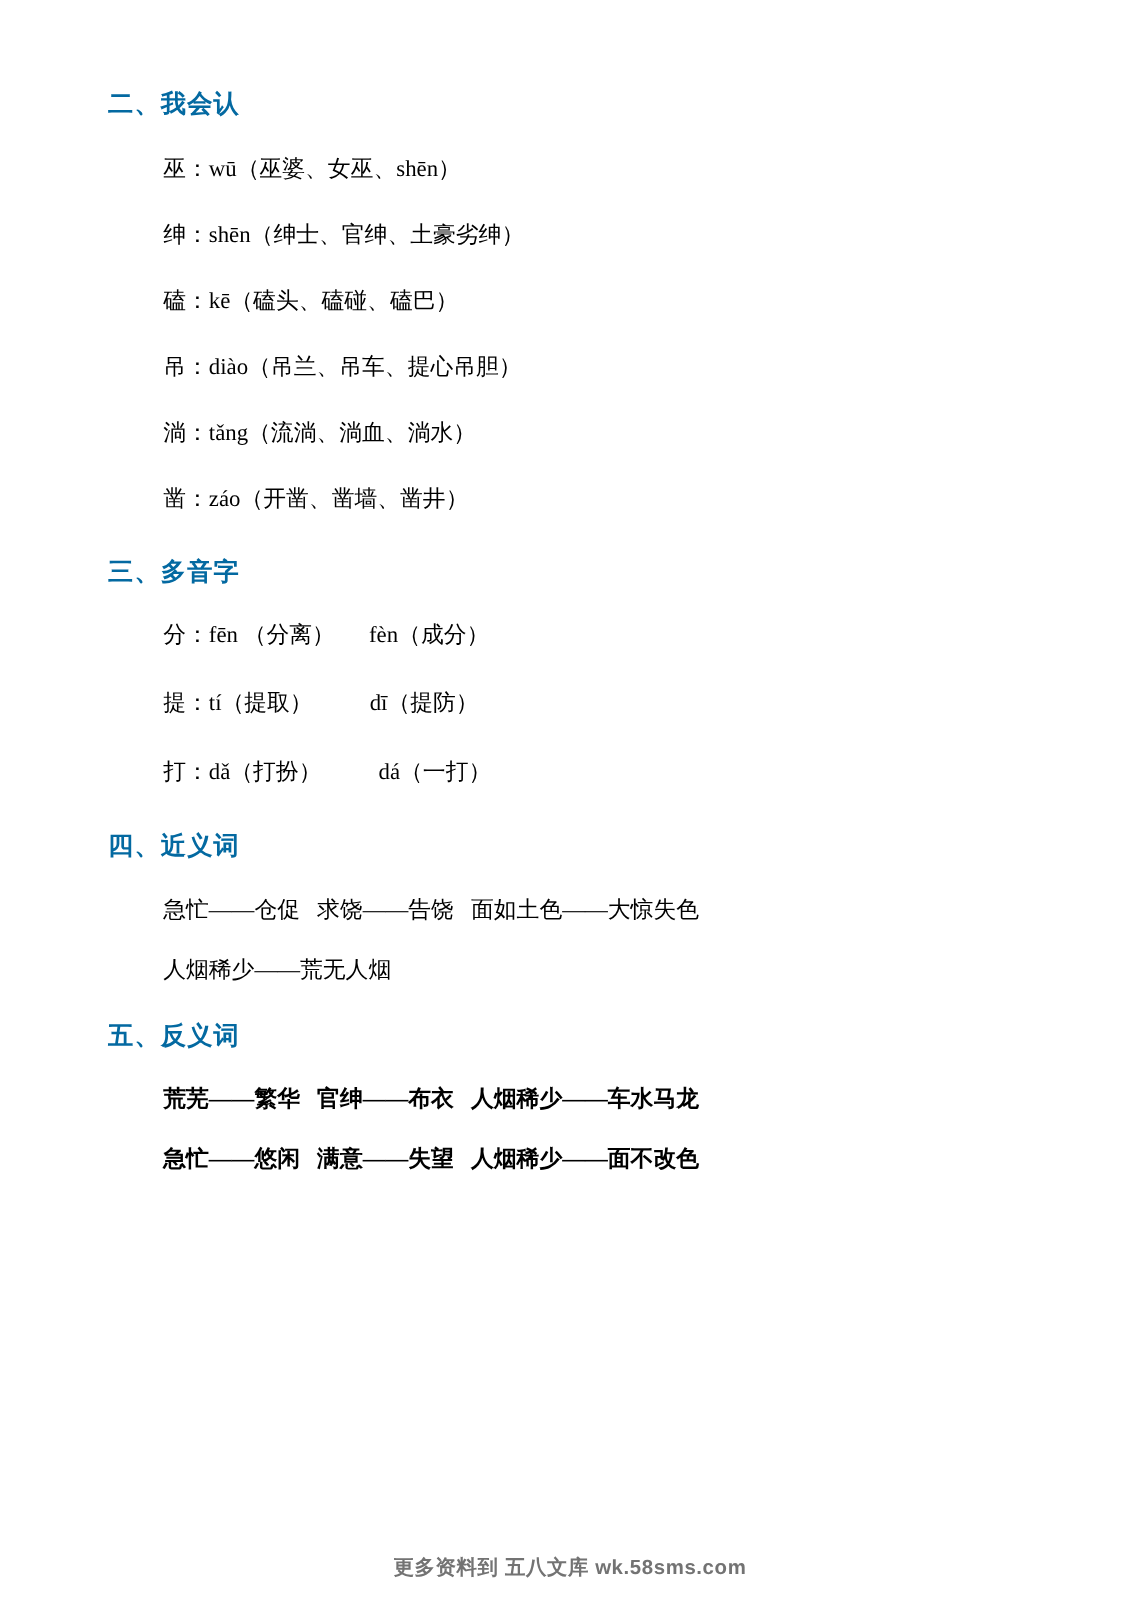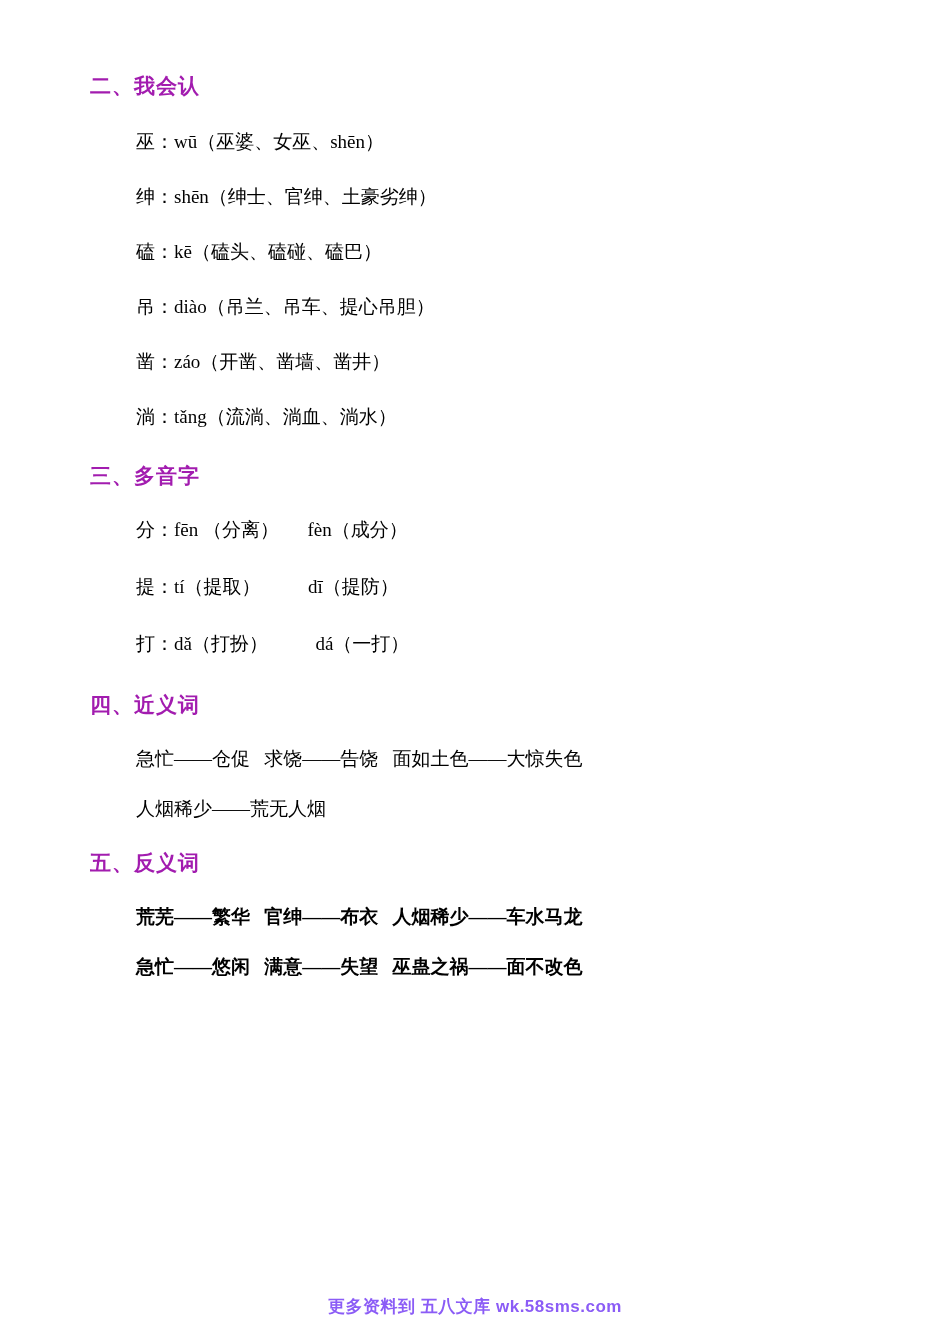--- a/index.html
+++ b/index.html
@@ -19,21 +19,21 @@
     width: 950px;
     height: 1344px;
     box-sizing: border-box;
     padding: 72px 78px 0 88px;
     position: relative;
   }
   .section {
     margin: 0;
   }
   .section-title {
-    color: #a21caf;
+    color: #0369a1;
     font-weight: bold;
     font-size: 21px;
     letter-spacing: 1px;
     margin: 0 0 6px 0;
     padding-left: 2px;
     font-family: "Liberation Sans", "DejaVu Sans", sans-serif;
   }
   .section-body {
     padding-left: 48px;
   }
@@ -63,39 +63,39 @@
   .sec5 .line { margin-bottom: 31px; }
 
   .footer {
     position: absolute;
     left: 0;
     right: 0;
     bottom: 26px;
     text-align: center;
     font-size: 17px;
     font-weight: bold;
-    color: #8b5cf6;
+    color: #737373;
     font-family: "Liberation Sans", "DejaVu Sans", sans-serif;
     letter-spacing: 0.5px;
   }
 </style>
 </head>
 <body>
 
 <div class="page">
 
   <div class="section sec2">
     <div class="section-title">二、我会认</div>
     <div class="section-body">
       <p class="line">巫：wū（巫婆、女巫、shēn）</p>
       <p class="line">绅：shēn（绅士、官绅、土豪劣绅）</p>
       <p class="line">磕：kē（磕头、磕碰、磕巴）</p>
       <p class="line">吊：diào（吊兰、吊车、提心吊胆）</p>
+      <p class="line">淌：tǎng（流淌、淌血、淌水）</p>
       <p class="line">凿：záo（开凿、凿墙、凿井）</p>
-      <p class="line">淌：tǎng（流淌、淌血、淌水）</p>
     </div>
   </div>
 
   <div class="section sec3">
     <div class="section-title">三、多音字</div>
     <div class="section-body">
       <p class="line">分：fēn （分离）      fèn（成分）</p>
       <p class="line">提：tí（提取）          dī（提防）</p>
       <p class="line">打：dǎ（打扮）          dá（一打）</p>
     </div>
@@ -106,19 +106,19 @@
     <div class="section-body">
       <p class="line">急忙——仓促   求饶——告饶   面如土色——大惊失色</p>
       <p class="line">人烟稀少——荒无人烟</p>
     </div>
   </div>
 
   <div class="section sec5">
     <div class="section-title">五、反义词</div>
     <div class="section-body">
       <p class="line">荒芜——繁华   官绅——布衣   人烟稀少——车水马龙</p>
-      <p class="line">急忙——悠闲   满意——失望   巫蛊之祸——面不改色</p>
+      <p class="line">急忙——悠闲   满意——失望   人烟稀少——面不改色</p>
     </div>
   </div>
 
   <div class="footer">更多资料到 五八文库 wk.58sms.com</div>
 
 </div>
 
 </body></html>

